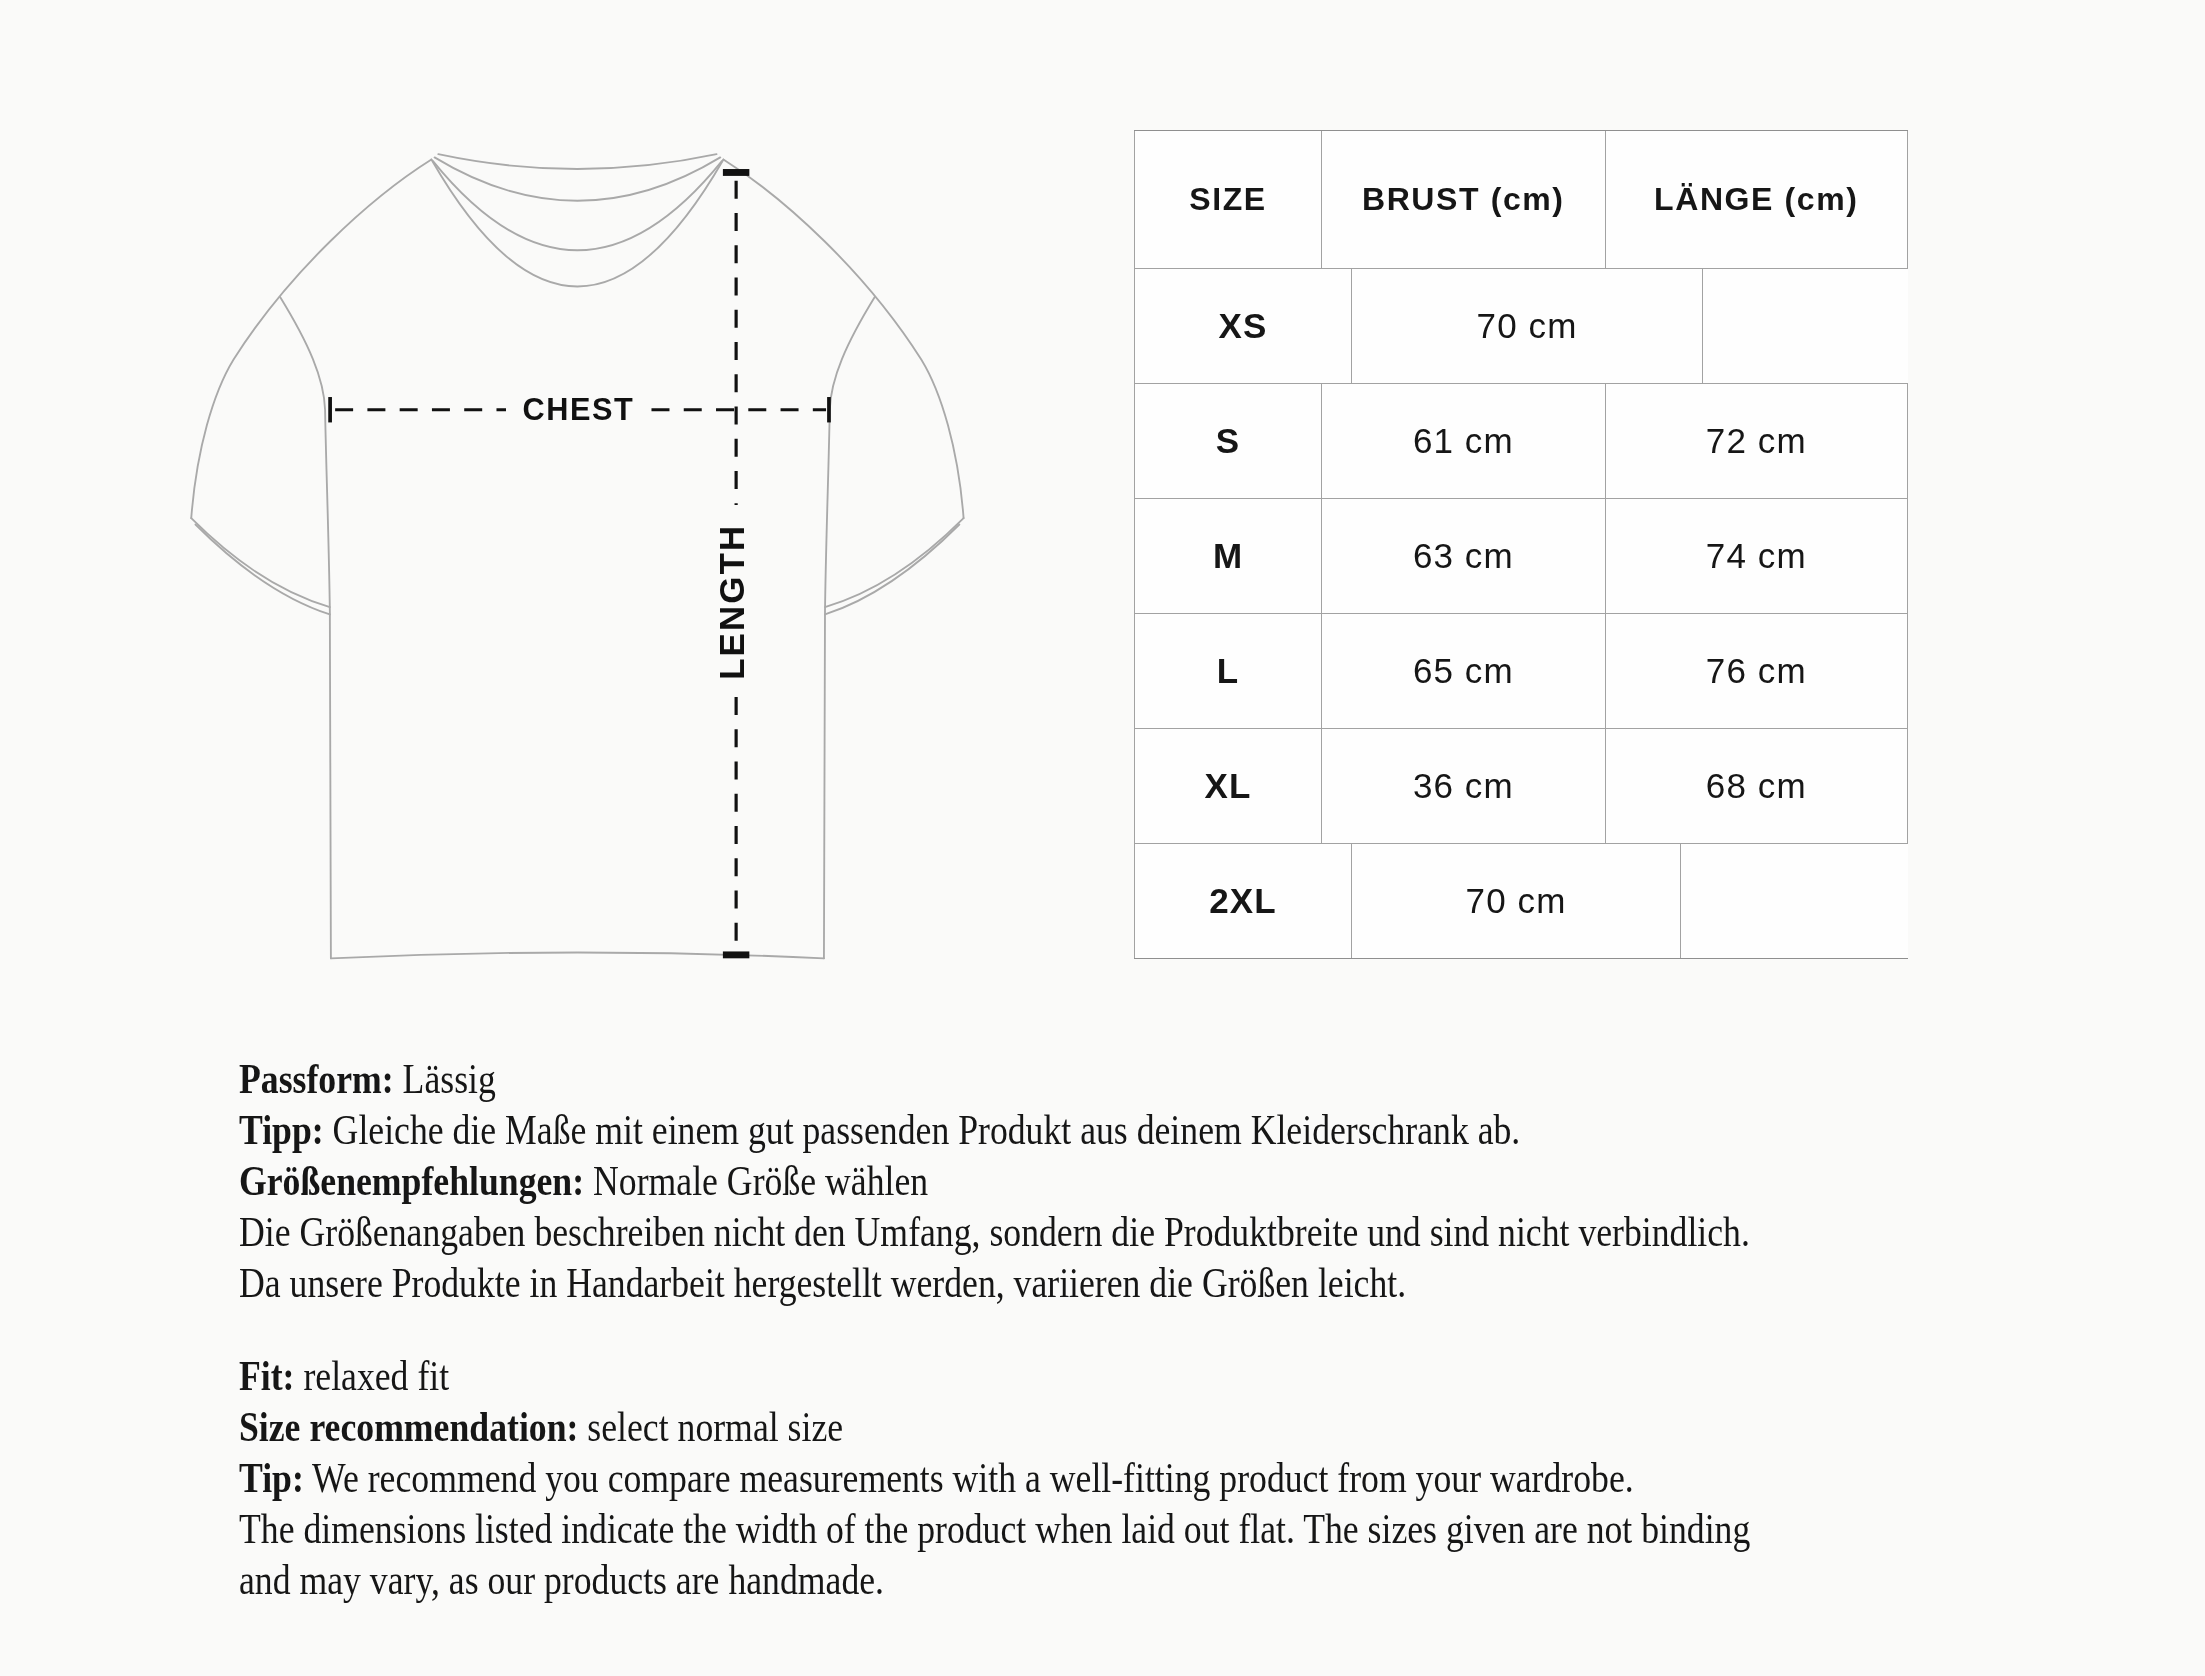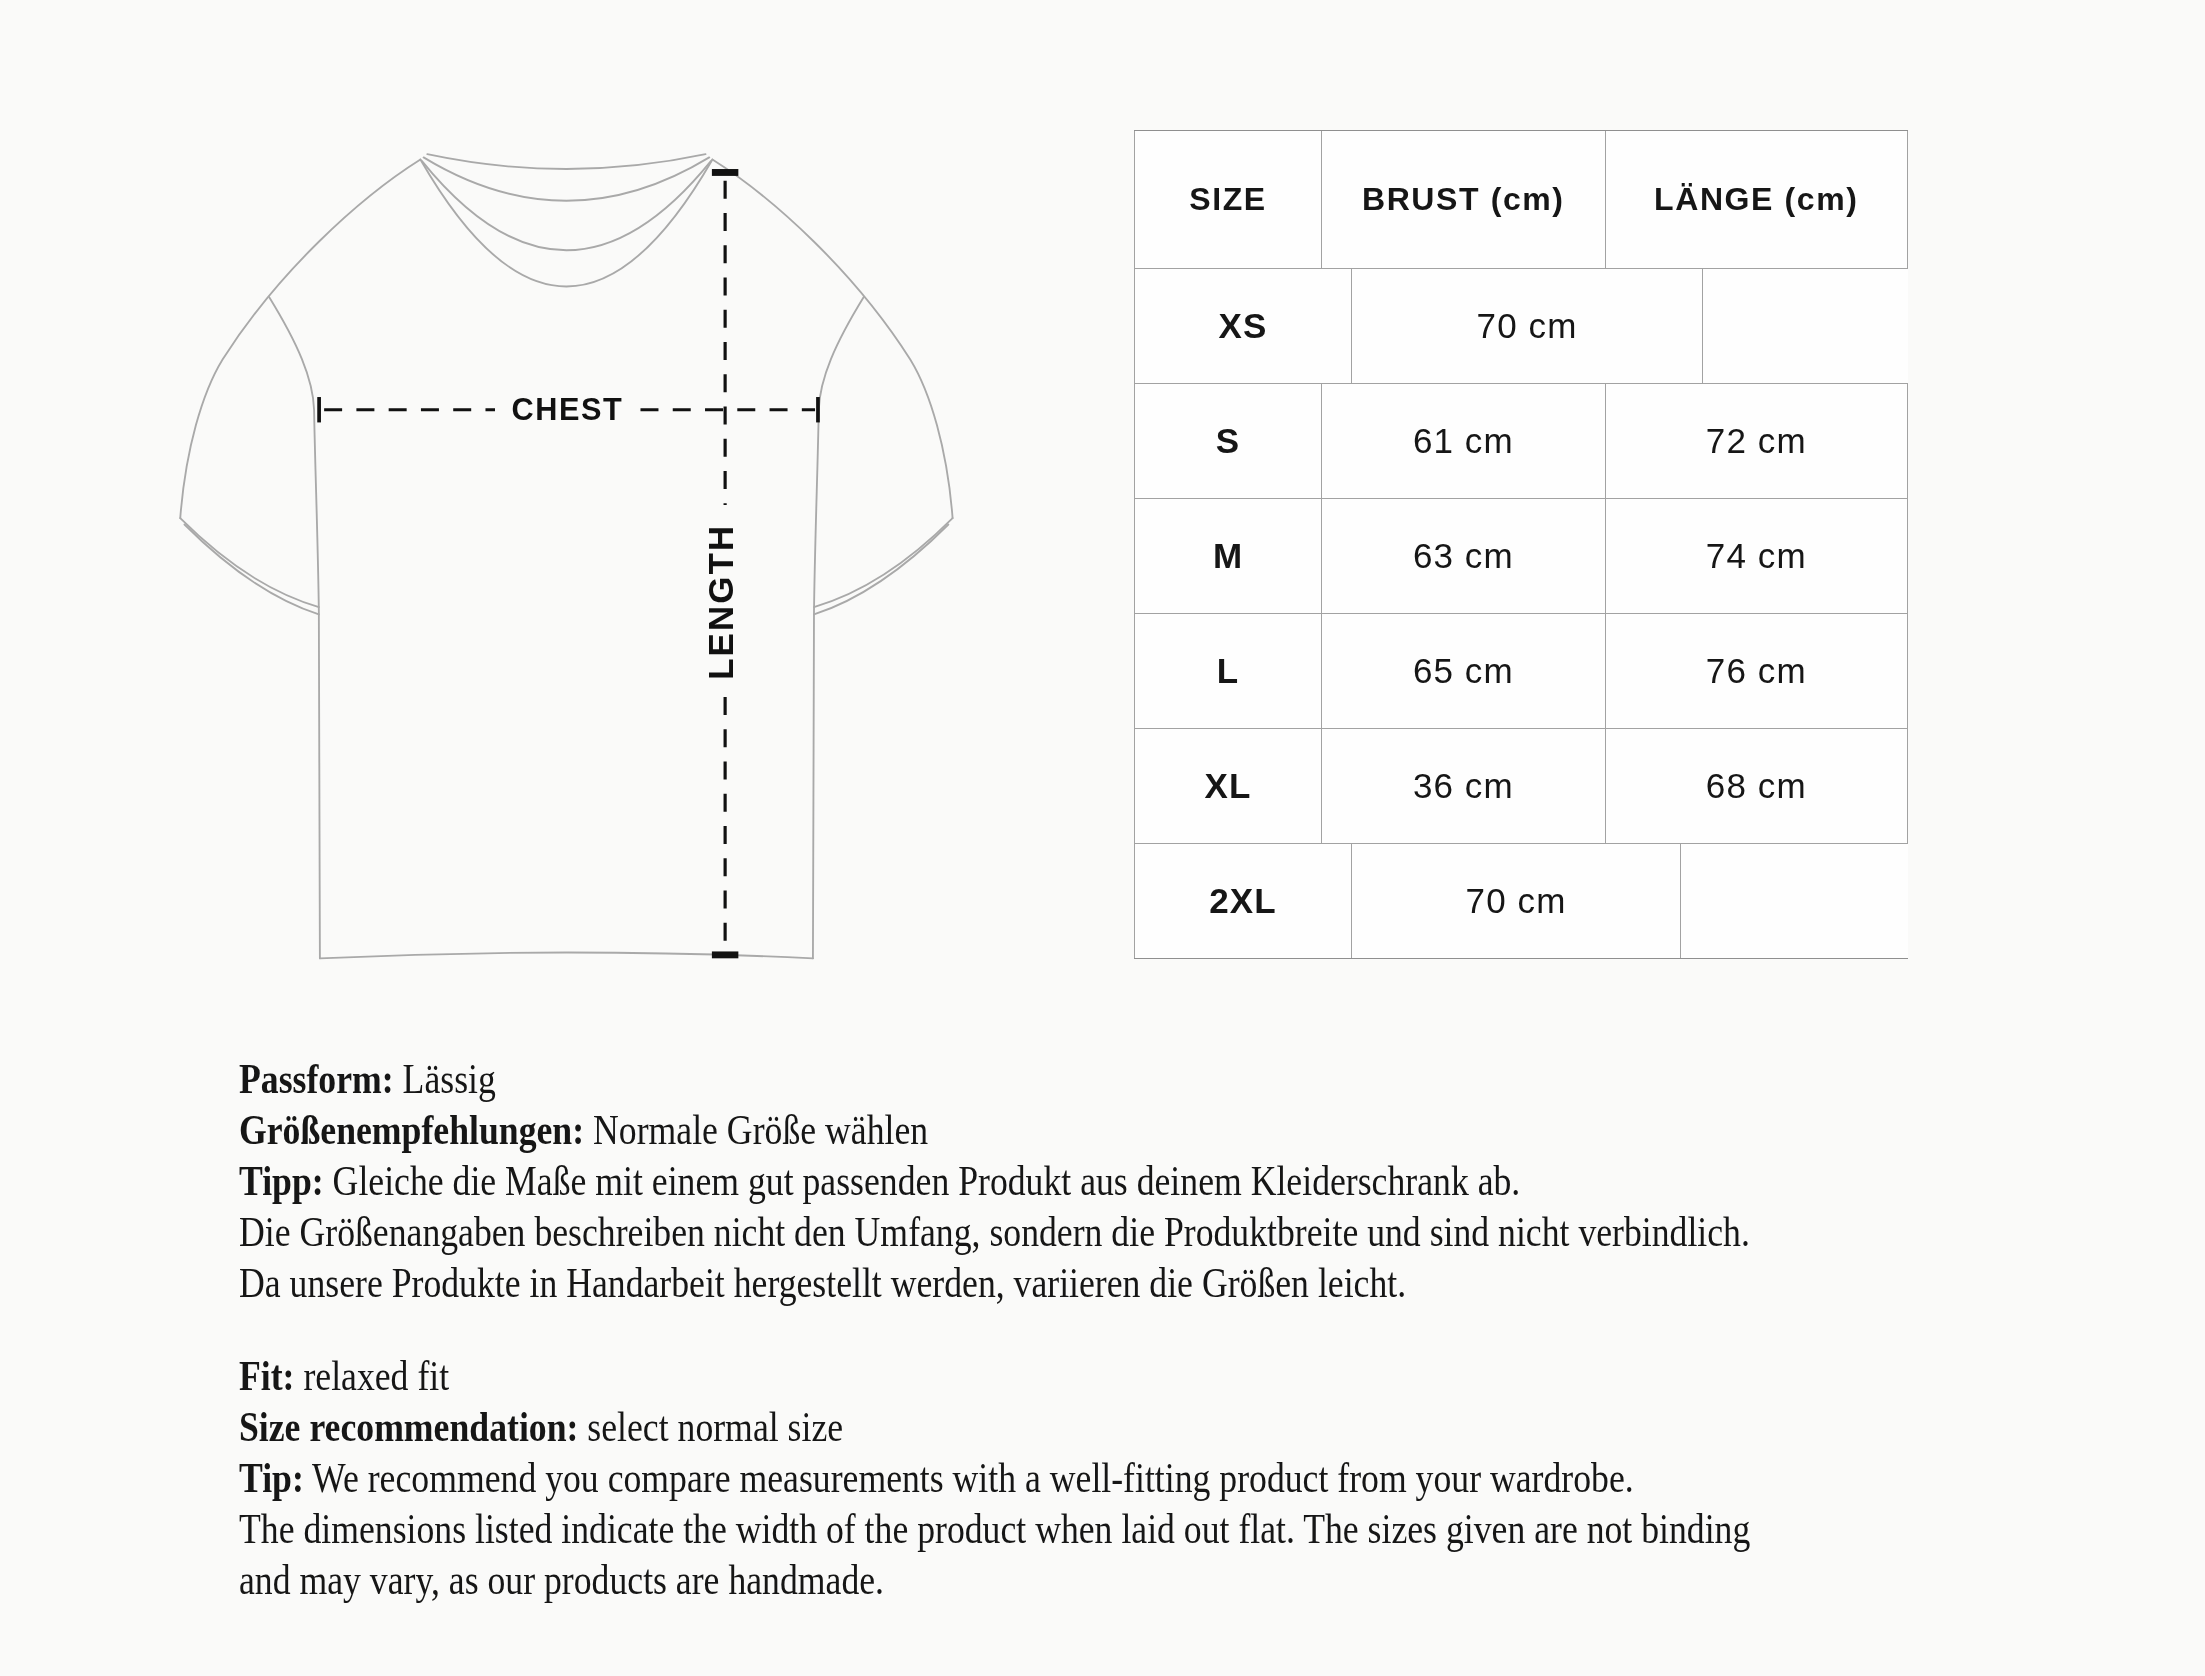--- a/index.html
+++ b/index.html
@@ -12,21 +12,21 @@
     position: relative;
     background: #fafaf9;
     overflow: hidden;
     font-family: "Liberation Sans", "DejaVu Sans", sans-serif;
     color: #161616;
   }
 
   
   .diagram {
     position: absolute;
-    left: 164px;
+    left: 175px;
     top: 132px;
     width: 826px;
     height: 857px;
   }
   .anno-text {
     font-family: "Liberation Sans", "DejaVu Sans", sans-serif;
     font-weight: 700;
   }
   .anno-chest { font-size: 58px; letter-spacing: 3px; }
   .anno-length { font-size: 66px; letter-spacing: 4px; }
@@ -214,22 +214,22 @@
       </div>
     <div class="cell col-brust">
         <span class="val">70 cm</span>
       </div>
   </div>
 </div>
 
 <div class="notes">
   <div class="note-block de">
     <div class="note-line"><span class="cond"><b>Passform:</b><span> Lässig</span></span></div>
+    <div class="note-line"><span class="cond"><b>Tipp:</b><span> Gleiche die Maße mit einem gut passenden Produkt aus deinem Kleiderschrank ab.</span></span></div>
     <div class="note-line"><span class="cond"><b>Größenempfehlungen:</b><span> Normale Größe wählen</span></span></div>
-    <div class="note-line"><span class="cond"><b>Tipp:</b><span> Gleiche die Maße mit einem gut passenden Produkt aus deinem Kleiderschrank ab.</span></span></div>
     <div class="note-line"><span class="cond"><b></b><span>Die Größenangaben beschreiben nicht den Umfang, sondern die Produktbreite und sind nicht verbindlich.</span></span></div>
     <div class="note-line"><span class="cond"><b></b><span>Da unsere Produkte in Handarbeit hergestellt werden, variieren die Größen leicht.</span></span></div>
   </div>
   <div class="note-block en">
     <div class="note-line"><span class="cond"><b>Fit:</b><span> relaxed fit</span></span></div>
     <div class="note-line"><span class="cond"><b>Size recommendation:</b><span> select normal size</span></span></div>
     <div class="note-line"><span class="cond"><b>Tip:</b><span> We recommend you compare measurements with a well-fitting product from your wardrobe.</span></span></div>
     <div class="note-line"><span class="cond"><b></b><span>The dimensions listed indicate the width of the product when laid out flat. The sizes given are not binding</span></span></div>
     <div class="note-line"><span class="cond"><b></b><span>and may vary, as our products are handmade.</span></span></div>
   </div>

